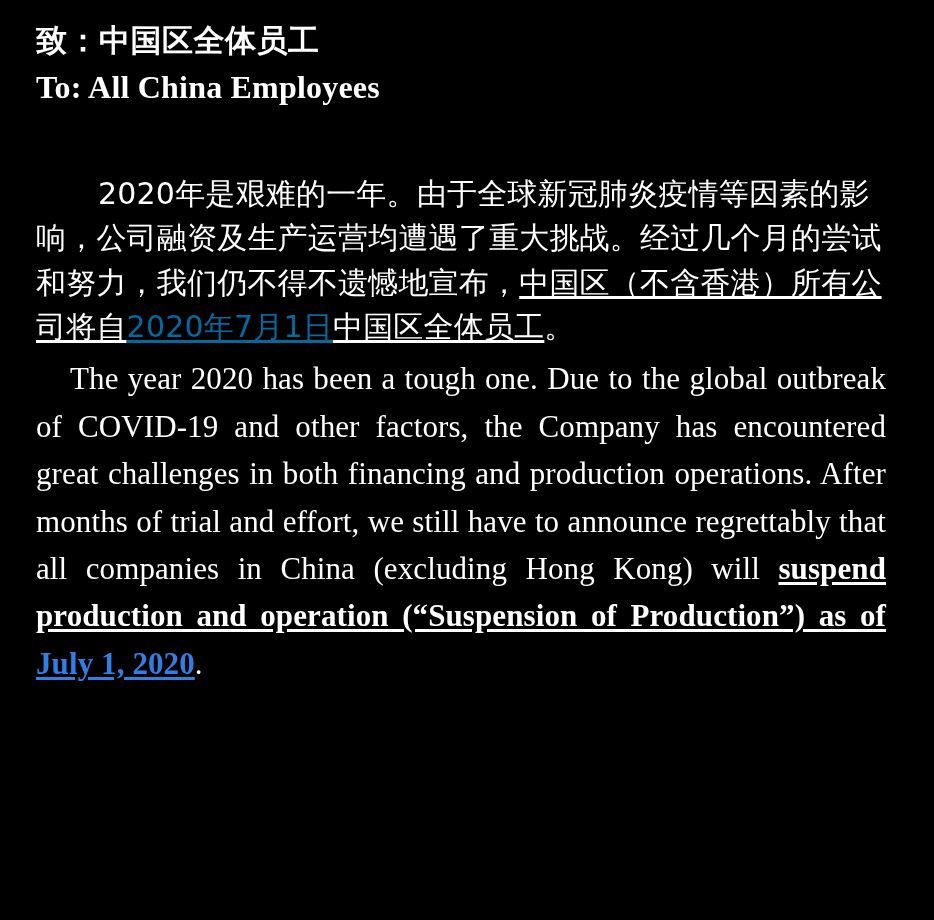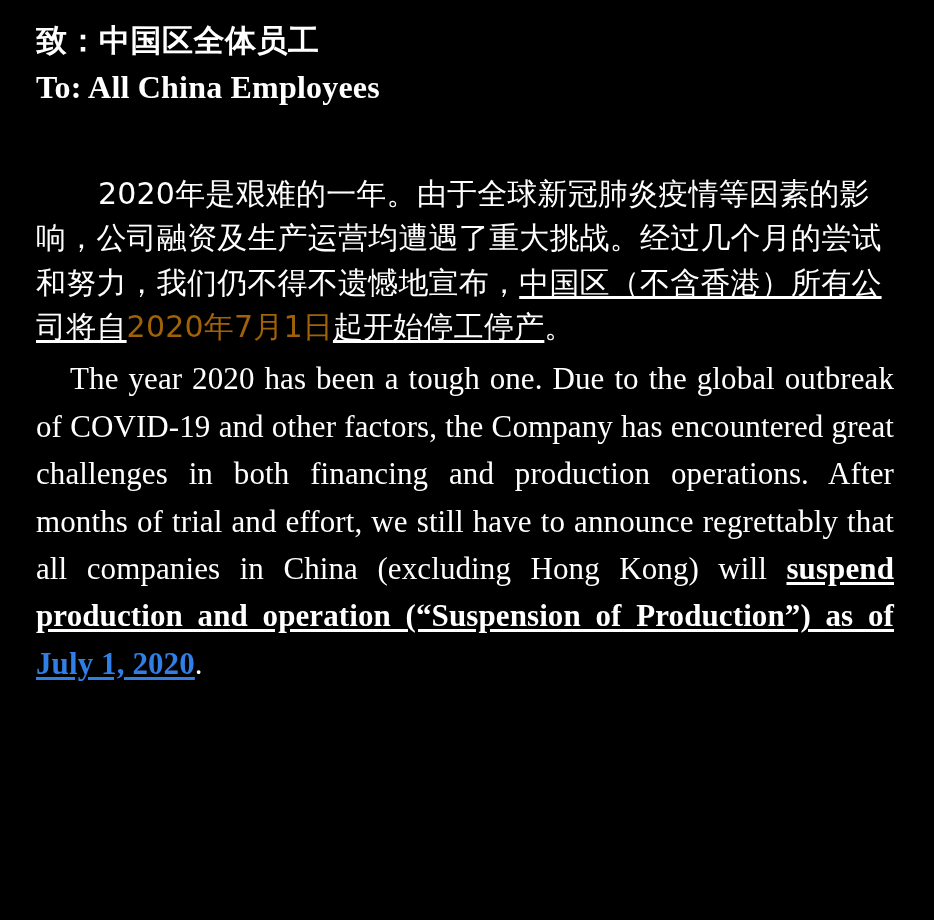--- a/index.html
+++ b/index.html
@@ -47,29 +47,30 @@
     color: #ffffff;
     margin: 0;
     text-indent: 62px;
     letter-spacing: 0.2px;
   }
   .para-cn .u {
     text-decoration: underline;
     text-underline-offset: 3px;
   }
   .para-cn .blue {
-    color: #a16207;
+    color: #0369a1;
+    text-decoration: underline;
     text-underline-offset: 3px;
   }
   .para-en {
     font-family: "Liberation Serif", "DejaVu Serif", serif;
     font-size: 31px;
     line-height: 1.53;
     color: #ffffff;
-    margin: 6px 4px 0 0;
+    margin: 6px 12px 0 0;
     text-indent: 34px;
     text-align: justify;
     text-justify: inter-word;
     letter-spacing: 0.1px;
   }
   .para-en .bold-u {
     font-weight: 700;
     text-decoration: underline;
     text-underline-offset: 3px;
   }
@@ -85,18 +86,18 @@
 
 <div id="page">
   <div class="doc">
 
     <h1 class="heading-cn">致：中国区全体员工</h1>
 
     <h2 class="heading-en">To: All China Employees</h2>
 
     <div class="spacer"></div>
 
-    <p class="para-cn"><span>2020年是艰难的一年。由于全球新冠肺炎疫情等因素的影响，公司融资及生产运营均遭遇了重大挑战。经过几个月的尝试和努力，我们仍不得不遗憾地宣布，</span><span class="u">中国区（不含香港）所有公司将自</span><span class="blue">2020年7月1日</span><span class="u">起开始停工停产</span><span>。</span></p>
+    <p class="para-cn"><span>2020年是艰难的一年。由于全球新冠肺炎疫情等因素的影响，公司融资及生产运营均遭遇了重大挑战。经过几个月的尝试和努力，我们仍不得不遗憾地宣布，</span><span class="u">中国区（不含香港）所有公司将自</span><span class="blue">2020年7月1日</span><span class="u">中国区全体员工</span><span>。</span></p>
 
     <p class="para-en"><span>The year 2020 has been a tough one. Due to the global outbreak of COVID-19 and other factors, the Company has encountered great challenges in both financing and production operations. After months of trial and effort, we still have to announce regrettably that all companies in China (excluding Hong Kong) will </span><span class="bold-u">suspend production and operation (“Suspension of Production”) as of </span><span class="blue-en">July 1, 2020</span><span>.</span></p>
 
   </div>
 </div>
 
 </body></html>

